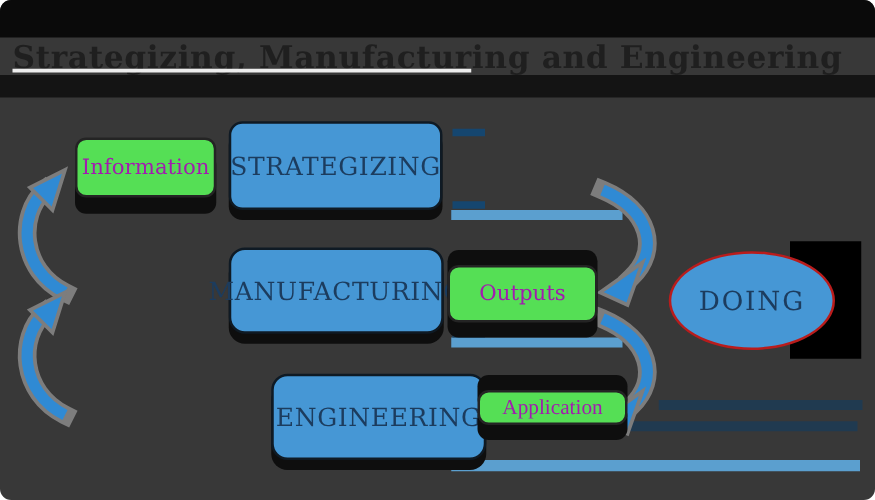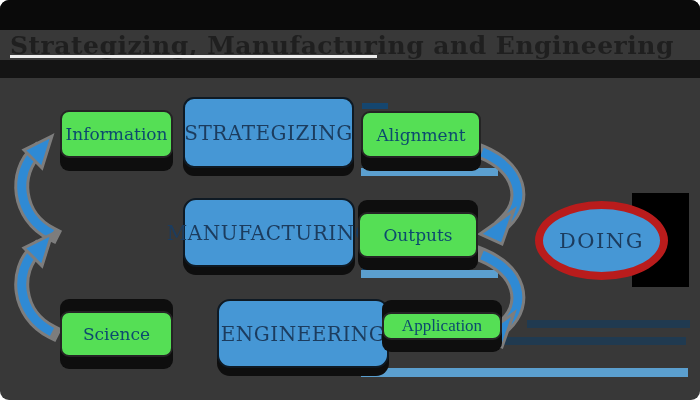--- a/index.html
+++ b/index.html
@@ -7,21 +7,21 @@
     border-radius:9px;overflow:hidden;font-family:"DejaVu Serif","Liberation Serif",serif;}
   .topband{position:absolute;left:0;top:0;width:700px;height:30px;background:#0a0a0a;}
   .title{position:absolute;left:10px;top:31px;font-size:25px;font-weight:600;
     color:var(--text-dark,#1f1f1f);letter-spacing:.5px;white-space:nowrap;}
   .underline{position:absolute;left:10px;top:55px;width:367px;height:3px;background:var(--underline-white,#ededed);}
   .divider{position:absolute;left:0;top:60px;width:700px;height:18px;background:var(--band-black,#141414);}
 
   .box{position:absolute;display:flex;align-items:center;justify-content:center;
     box-sizing:border-box;text-align:center;}
   .green{background:var(--box-green,#55df55);border:2px solid #242424;border-radius:9px;
-    color:#0c4a6e;font-size:17px;box-shadow:0 13px 0 #0e0e0e;}
+    color:#a21caf;font-size:17px;box-shadow:0 13px 0 #0e0e0e;}
   .both{box-shadow:0 12px 0 #0e0e0e,0 -12px 0 #0e0e0e;}
   .blue{background:var(--box-blue,#4697d5);border:2px solid #0f1a24;border-radius:13px;
     color:var(--text-navy,#1c3c5e);font-size:20px;letter-spacing:.5px;box-shadow:0 8px 0 #0e0e0e;}
 
   #b-info{left:60px;top:110px;width:113px;height:48px;}
   #b-strat{left:183px;top:97px;width:171px;height:71px;border-radius:11px;}
   #b-align{left:361px;top:111px;width:120px;height:47px;}
   #b-res{left:60px;top:210px;width:115px;height:48px;}
   #b-manu{left:183px;top:198px;width:172px;height:69px;}
   #b-outp{left:358px;top:212px;width:120px;height:46px;}
@@ -40,21 +40,21 @@
   #nb2{left:362px;top:161px;width:26px;height:6px;}
   #nb3{left:362px;top:205px;width:26px;height:6px;}
   #nb4{left:362px;top:264px;width:26px;height:6px;}
   #nb5{left:362px;top:303px;width:26px;height:6px;}
   #nb6{left:362px;top:362px;width:26px;height:6px;}
   #dn1{left:527px;top:320px;width:163px;height:8px;}
   #dn2{left:490px;top:337px;width:196px;height:8px;}
 
   #doing-shadow{position:absolute;left:632px;top:193px;width:57px;height:94px;background:#000;}
   #doing{position:absolute;left:535px;top:201px;width:133px;height:79px;border-radius:50%;
-    background:var(--box-blue,#4697d5);border:8px solid #b91c1c;display:flex;align-items:center;
+    background:var(--box-blue,#4697d5);border:2px solid #b91c1c;display:flex;align-items:center;
     justify-content:center;color:var(--text-navy,#1c3c5e);font-size:21px;letter-spacing:1.5px;box-sizing:border-box;}
 
   svg.arrows{position:absolute;left:0;top:0;width:700px;height:400px;pointer-events:none;}
   .a-out{fill:none;stroke:var(--arrow-outline-gray,#7d7d7d);stroke-width:15;stroke-linecap:square;}
   .a-in{fill:none;stroke:var(--arrow-blue,#2f8ad4);stroke-width:9;stroke-linecap:butt;}
   .a-head{fill:var(--arrow-blue,#2f8ad4);stroke:var(--arrow-outline-gray,#7d7d7d);stroke-width:3;}
 </style>
 </head>
 <body>
 
@@ -90,24 +90,22 @@
     <path class="a-in" d="M 482 152 C 520 168, 528 200, 505 222"></path>
     <polygon class="a-head" points="480,234 514,210 502,244"></polygon>
 
     <path class="a-out" d="M 482 255 C 520 271, 528 303, 505 325"></path>
     <path class="a-in" d="M 482 255 C 520 271, 528 303, 505 325"></path>
     <polygon class="a-head" points="480,337 514,313 502,347"></polygon>
   </svg>
 
   <div class="box green" id="b-info">Information</div>
   <div class="box blue" id="b-strat">STRATEGIZING</div>
-  <div class="box green" id="b-align">Alignment</div>
 
   <div class="box blue" id="b-manu">MANUFACTURING</div>
   <div class="box green both" id="b-outp">Outputs</div>
 
-  <div class="box green both" id="b-sci">Science</div>
   <div class="box blue" id="b-engi">ENGINEERING</div>
   <div class="box green both" id="b-appl">Application</div>
 
   <div id="doing-shadow"></div>
   <div id="doing">DOING</div>
 </div>
 
 </body></html>

